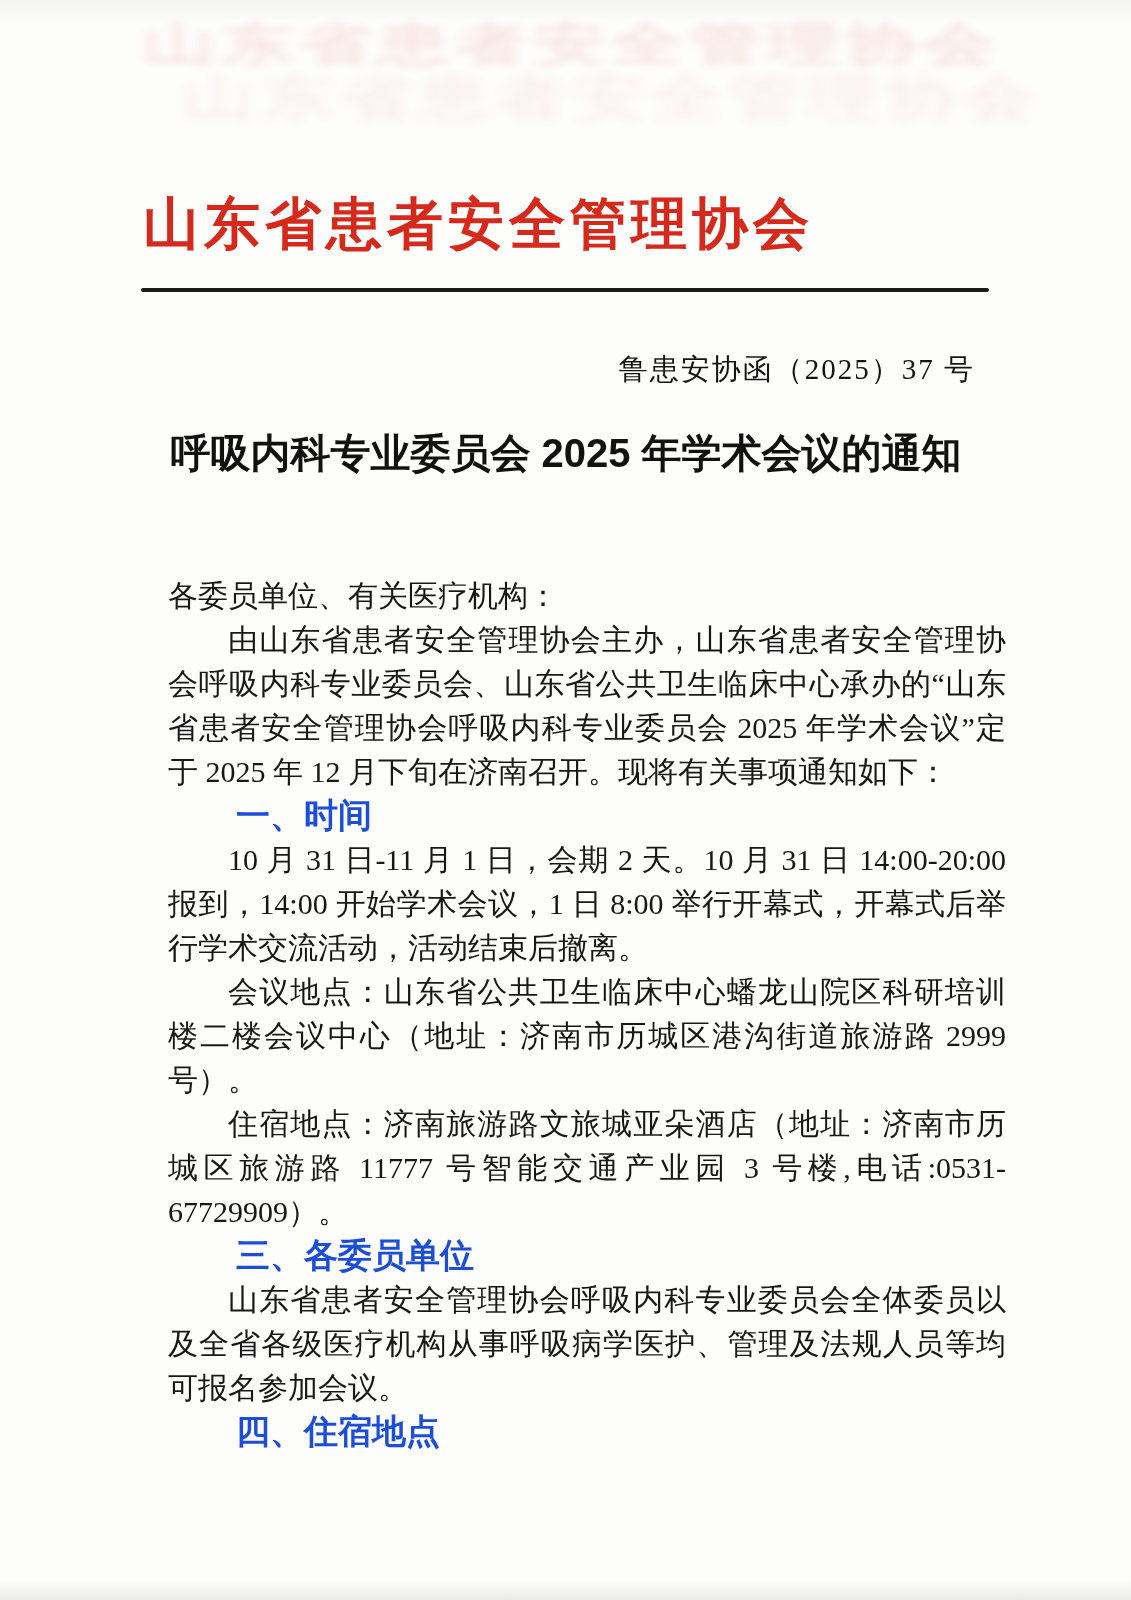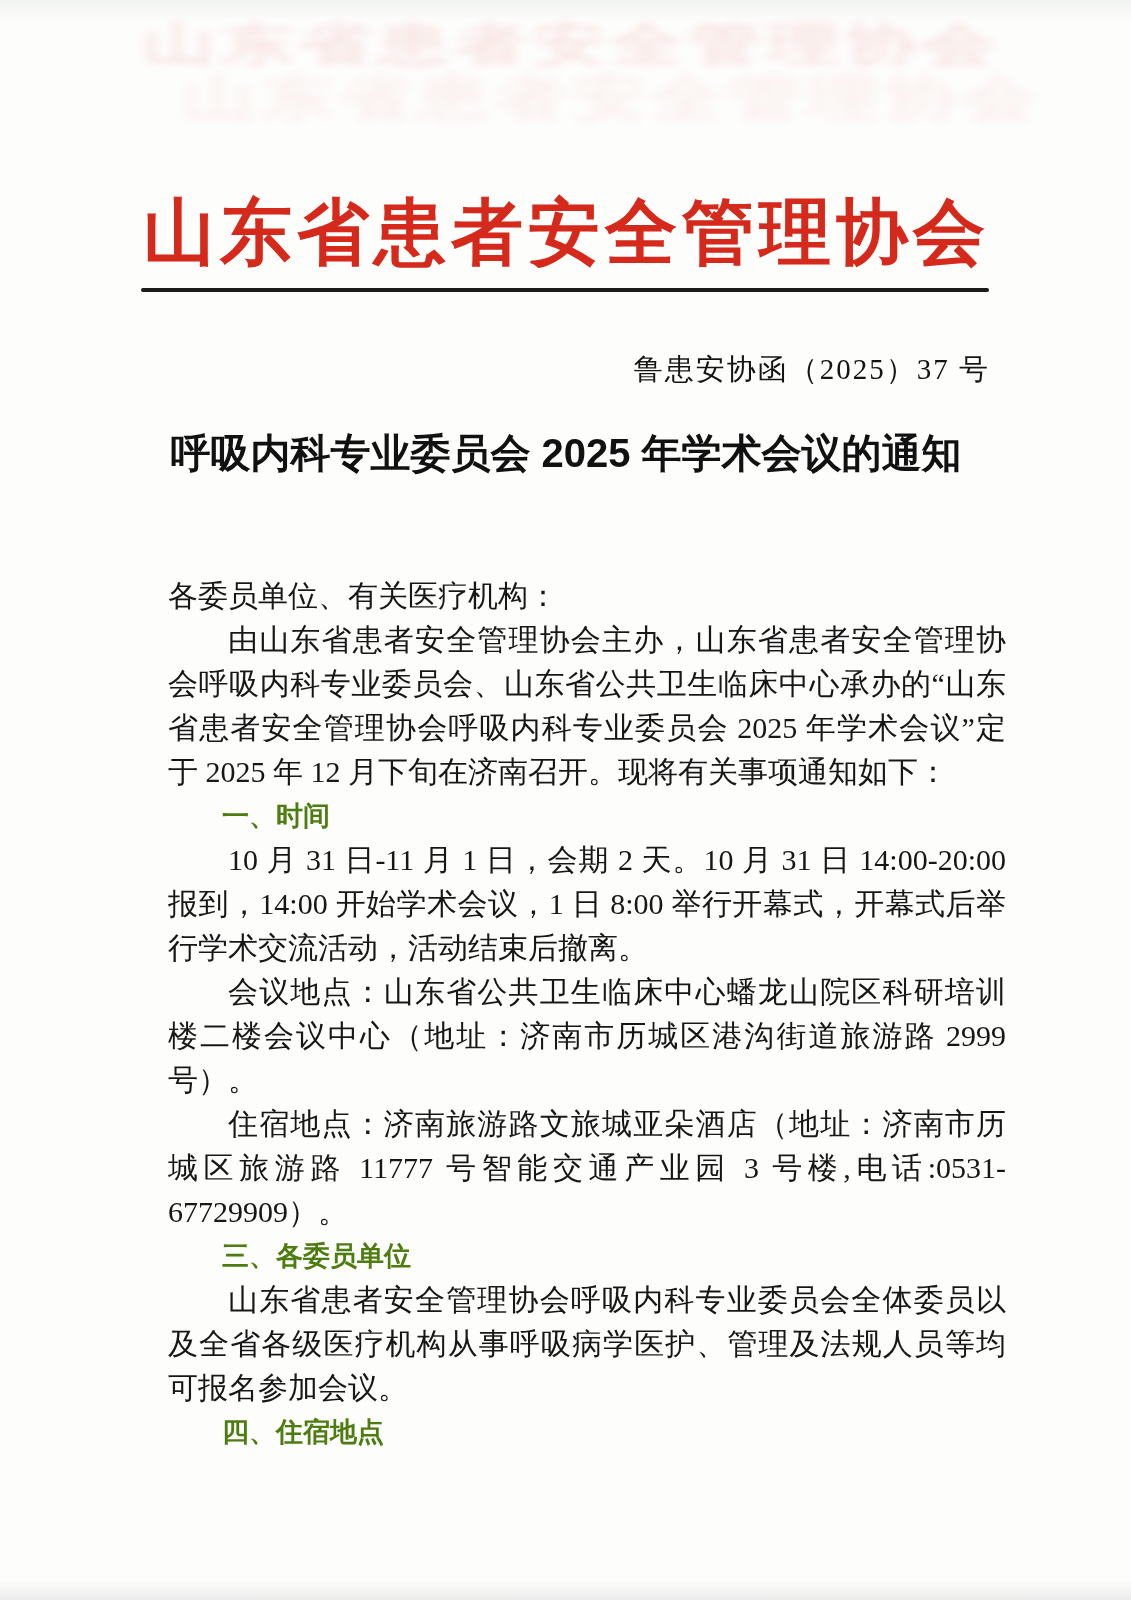--- a/index.html
+++ b/index.html
@@ -30,31 +30,31 @@
     letter-spacing:6px;white-space:nowrap;
     color:#d4291b;filter:blur(6px);
     pointer-events:none;user-select:none;
   }
   .bleed.row1{top:8px;opacity:0.11;transform:scaleY(0.65);}
   .bleed.row2{top:62px;opacity:0.06;transform:scaleY(0.7) translateX(40px);}
   
   .org-title{
     position:absolute;top:194px;left:143px;
     margin:0;
-    font-size:72px;font-weight:bold;line-height:1.1;
+    font-size:56px;font-weight:bold;line-height:1.1;
     letter-spacing:5px;white-space:nowrap;
     color:#d4291b;
   }
   .rule{
     position:absolute;top:288px;left:141px;
     width:848px;height:4px;
     background:#1b1b1b;border-radius:2px;
   }
   .doc-number{
-    position:absolute;top:350px;right:141px;
+    position:absolute;top:350px;right:156px;
     font-size:29px;letter-spacing:2px;
     color:#141414;
   }
   
   .doc-title{
     position:absolute;top:426px;left:66px;width:1000px;
     text-align:center;
     font-family:"Liberation Sans","DejaVu Sans",sans-serif;
     font-weight:bold;
     font-size:40px;line-height:55px;
@@ -65,23 +65,23 @@
     position:absolute;top:574px;left:148px;width:838px;
     font-size:30px;line-height:44px;
     text-align:justify;text-justify:inter-ideograph;
     color:#171717;
     margin-left:20px;
   }
   .body-text p{margin:0;}
   .para{text-indent:2em;}
   .sec-heading{
     margin:0;
-    font-size:27px;line-height:44px;
+    font-size:34px;line-height:44px;
     font-weight:bold;text-indent:2em;
-    color:#4d7c0f;
+    color:#1d4ed8;
   }
 </style>
 </head>
 <body>
 
 <div class="page">
 
   <div class="scan-edge-top"></div>
 
   <div class="bleed row1">山东省患者安全管理协会</div>

